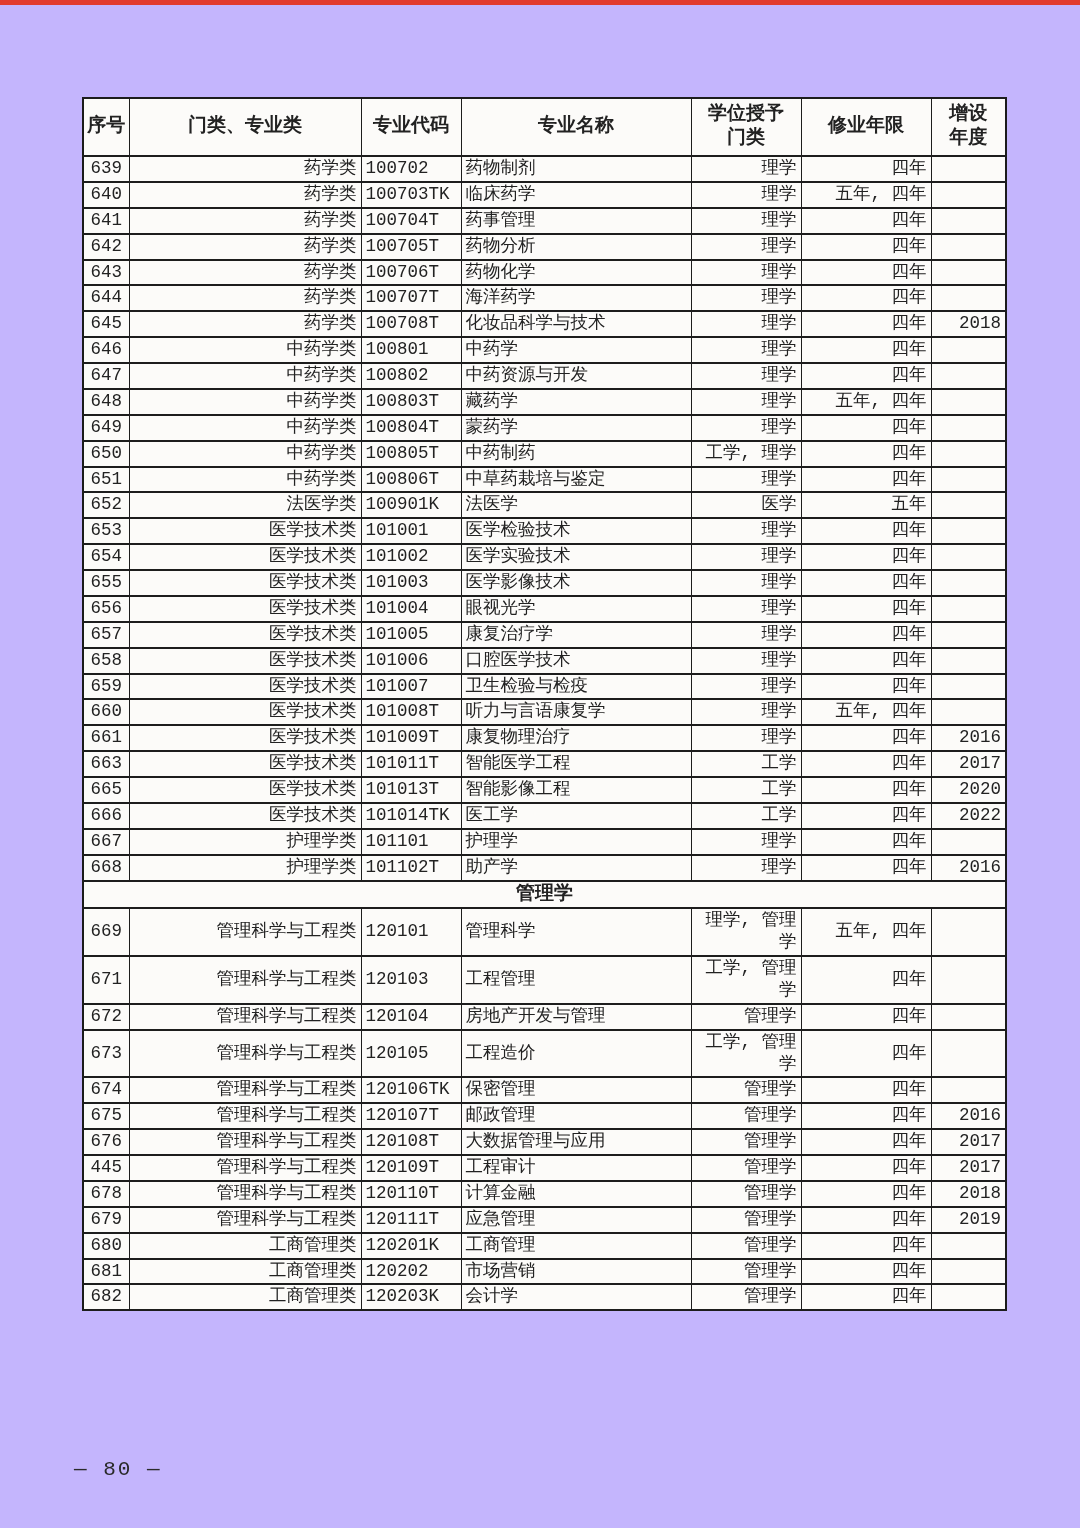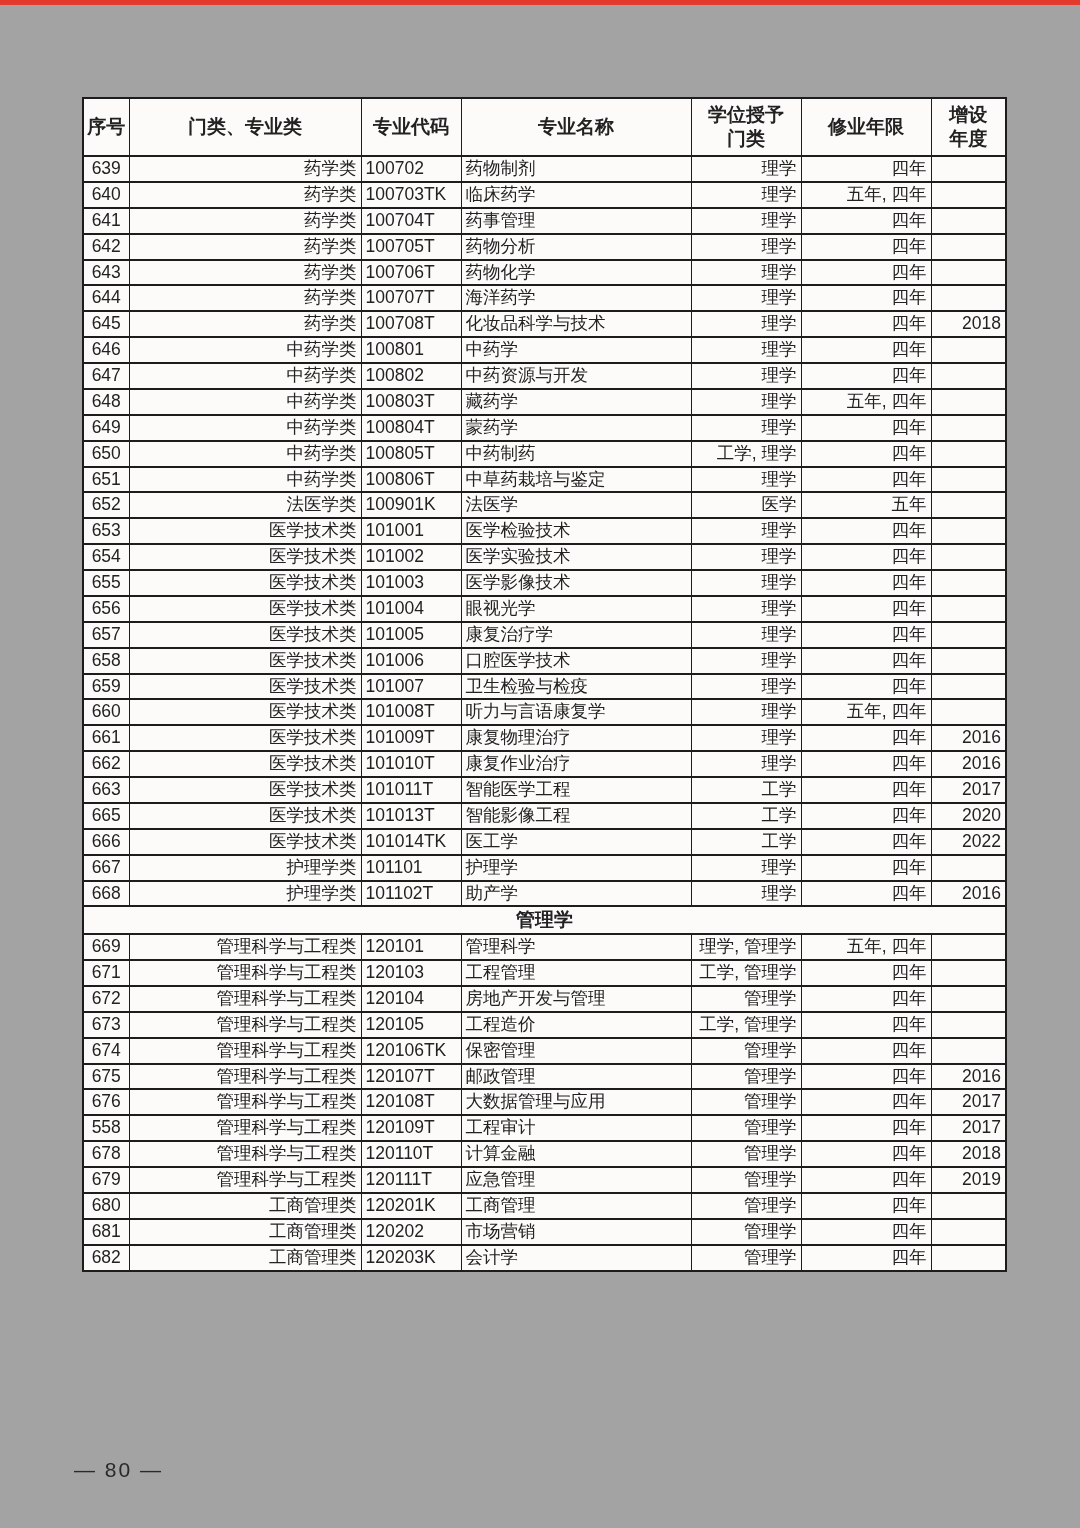--- a/index.html
+++ b/index.html
@@ -4,22 +4,22 @@
 <style>
   html, body {
     margin: 0;
     padding: 0;
     background: #ffffff;
   }
   .page {
     position: relative;
     width: 1080px;
     height: 1528px;
-    background: #a3a3a3;
-    font-family: Liberation Sans, sans-serif;
+    background: #c4b5fd;
+    font-family: Liberation Mono, monospace;
     color: #222222;
     overflow: hidden;
   }
   .top-line {
     position: absolute;
     top: 0;
     left: 0;
     width: 100%;
     height: 5px;
     background: #e23b2e;
@@ -320,29 +320,20 @@
         <tr>
           <td class="col-no">661</td>
           <td class="col-category">医学技术类</td>
           <td class="col-code">101009T</td>
           <td class="col-name">康复物理治疗</td>
           <td class="col-degree">理学</td>
           <td class="col-years">四年</td>
           <td class="col-added">2016</td>
         </tr>
         <tr>
-          <td class="col-no">662</td>
-          <td class="col-category">医学技术类</td>
-          <td class="col-code">101010T</td>
-          <td class="col-name">康复作业治疗</td>
-          <td class="col-degree">理学</td>
-          <td class="col-years">四年</td>
-          <td class="col-added">2016</td>
-        </tr>
-        <tr>
           <td class="col-no">663</td>
           <td class="col-category">医学技术类</td>
           <td class="col-code">101011T</td>
           <td class="col-name">智能医学工程</td>
           <td class="col-degree">工学</td>
           <td class="col-years">四年</td>
           <td class="col-added">2017</td>
         </tr>
         <tr>
           <td class="col-no">665</td>
@@ -440,21 +431,21 @@
         <tr>
           <td class="col-no">676</td>
           <td class="col-category">管理科学与工程类</td>
           <td class="col-code">120108T</td>
           <td class="col-name">大数据管理与应用</td>
           <td class="col-degree">管理学</td>
           <td class="col-years">四年</td>
           <td class="col-added">2017</td>
         </tr>
         <tr>
-          <td class="col-no">558</td>
+          <td class="col-no">445</td>
           <td class="col-category">管理科学与工程类</td>
           <td class="col-code">120109T</td>
           <td class="col-name">工程审计</td>
           <td class="col-degree">管理学</td>
           <td class="col-years">四年</td>
           <td class="col-added">2017</td>
         </tr>
         <tr>
           <td class="col-no">678</td>
           <td class="col-category">管理科学与工程类</td>

